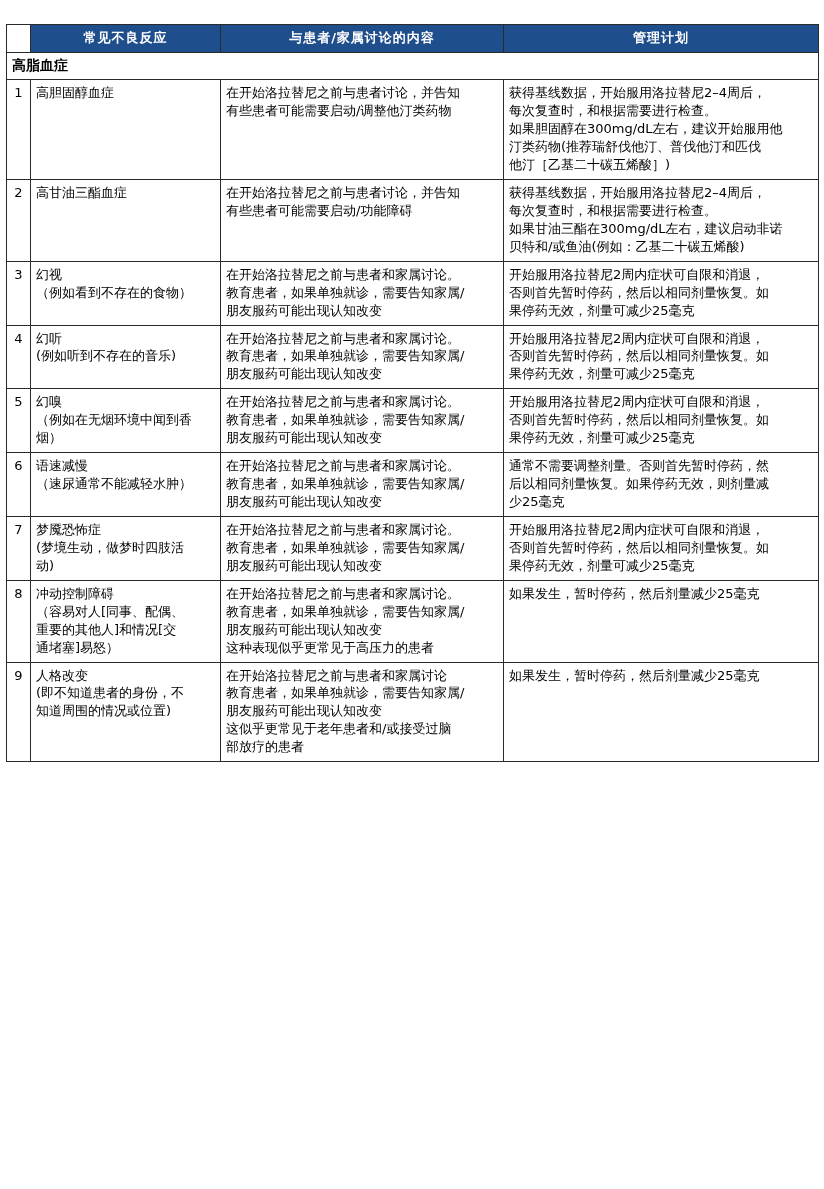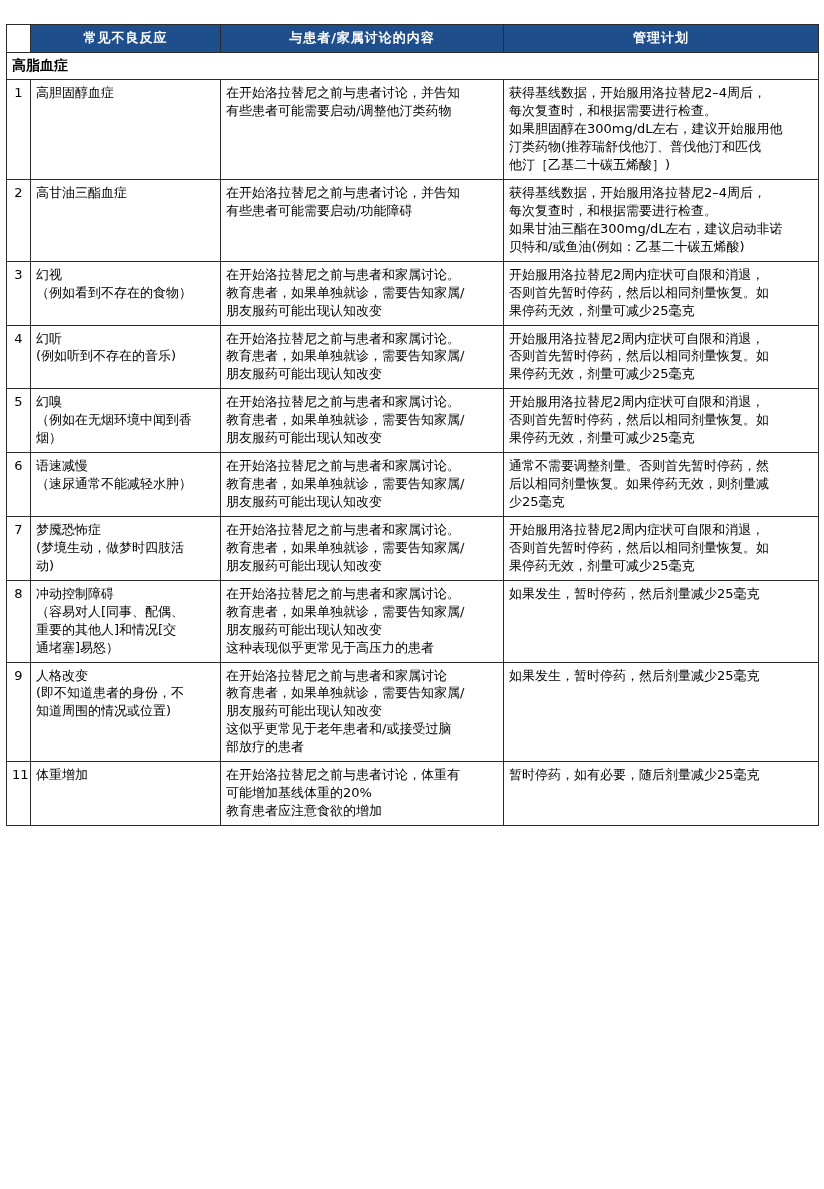--- a/index.html
+++ b/index.html
@@ -261,31 +261,17 @@
           <span class="line">这似乎更常见于老年患者和/或接受过脑</span>
           <span class="line">部放疗的患者</span>
         </td>
         <td class="mid">
           <span class="line">如果发生，暂时停药，然后剂量减少25毫克</span>
         </td>
       </tr>
 
 
 
-      <tr>
-        <td class="num">11</td>
-        <td class="adr-name">
-          <span class="line">体重增加</span>
-        </td>
-        <td>
-          <span class="line">在开始洛拉替尼之前与患者讨论，体重有</span>
-          <span class="line">可能增加基线体重的20%</span>
-          <span class="line">教育患者应注意食欲的增加</span>
-        </td>
-        <td class="mid">
-          <span class="line">暂时停药，如有必要，随后剂量减少25毫克</span>
-        </td>
-      </tr>
 
 
     </tbody>
   </table>
 </div>
 
 </body></html>

